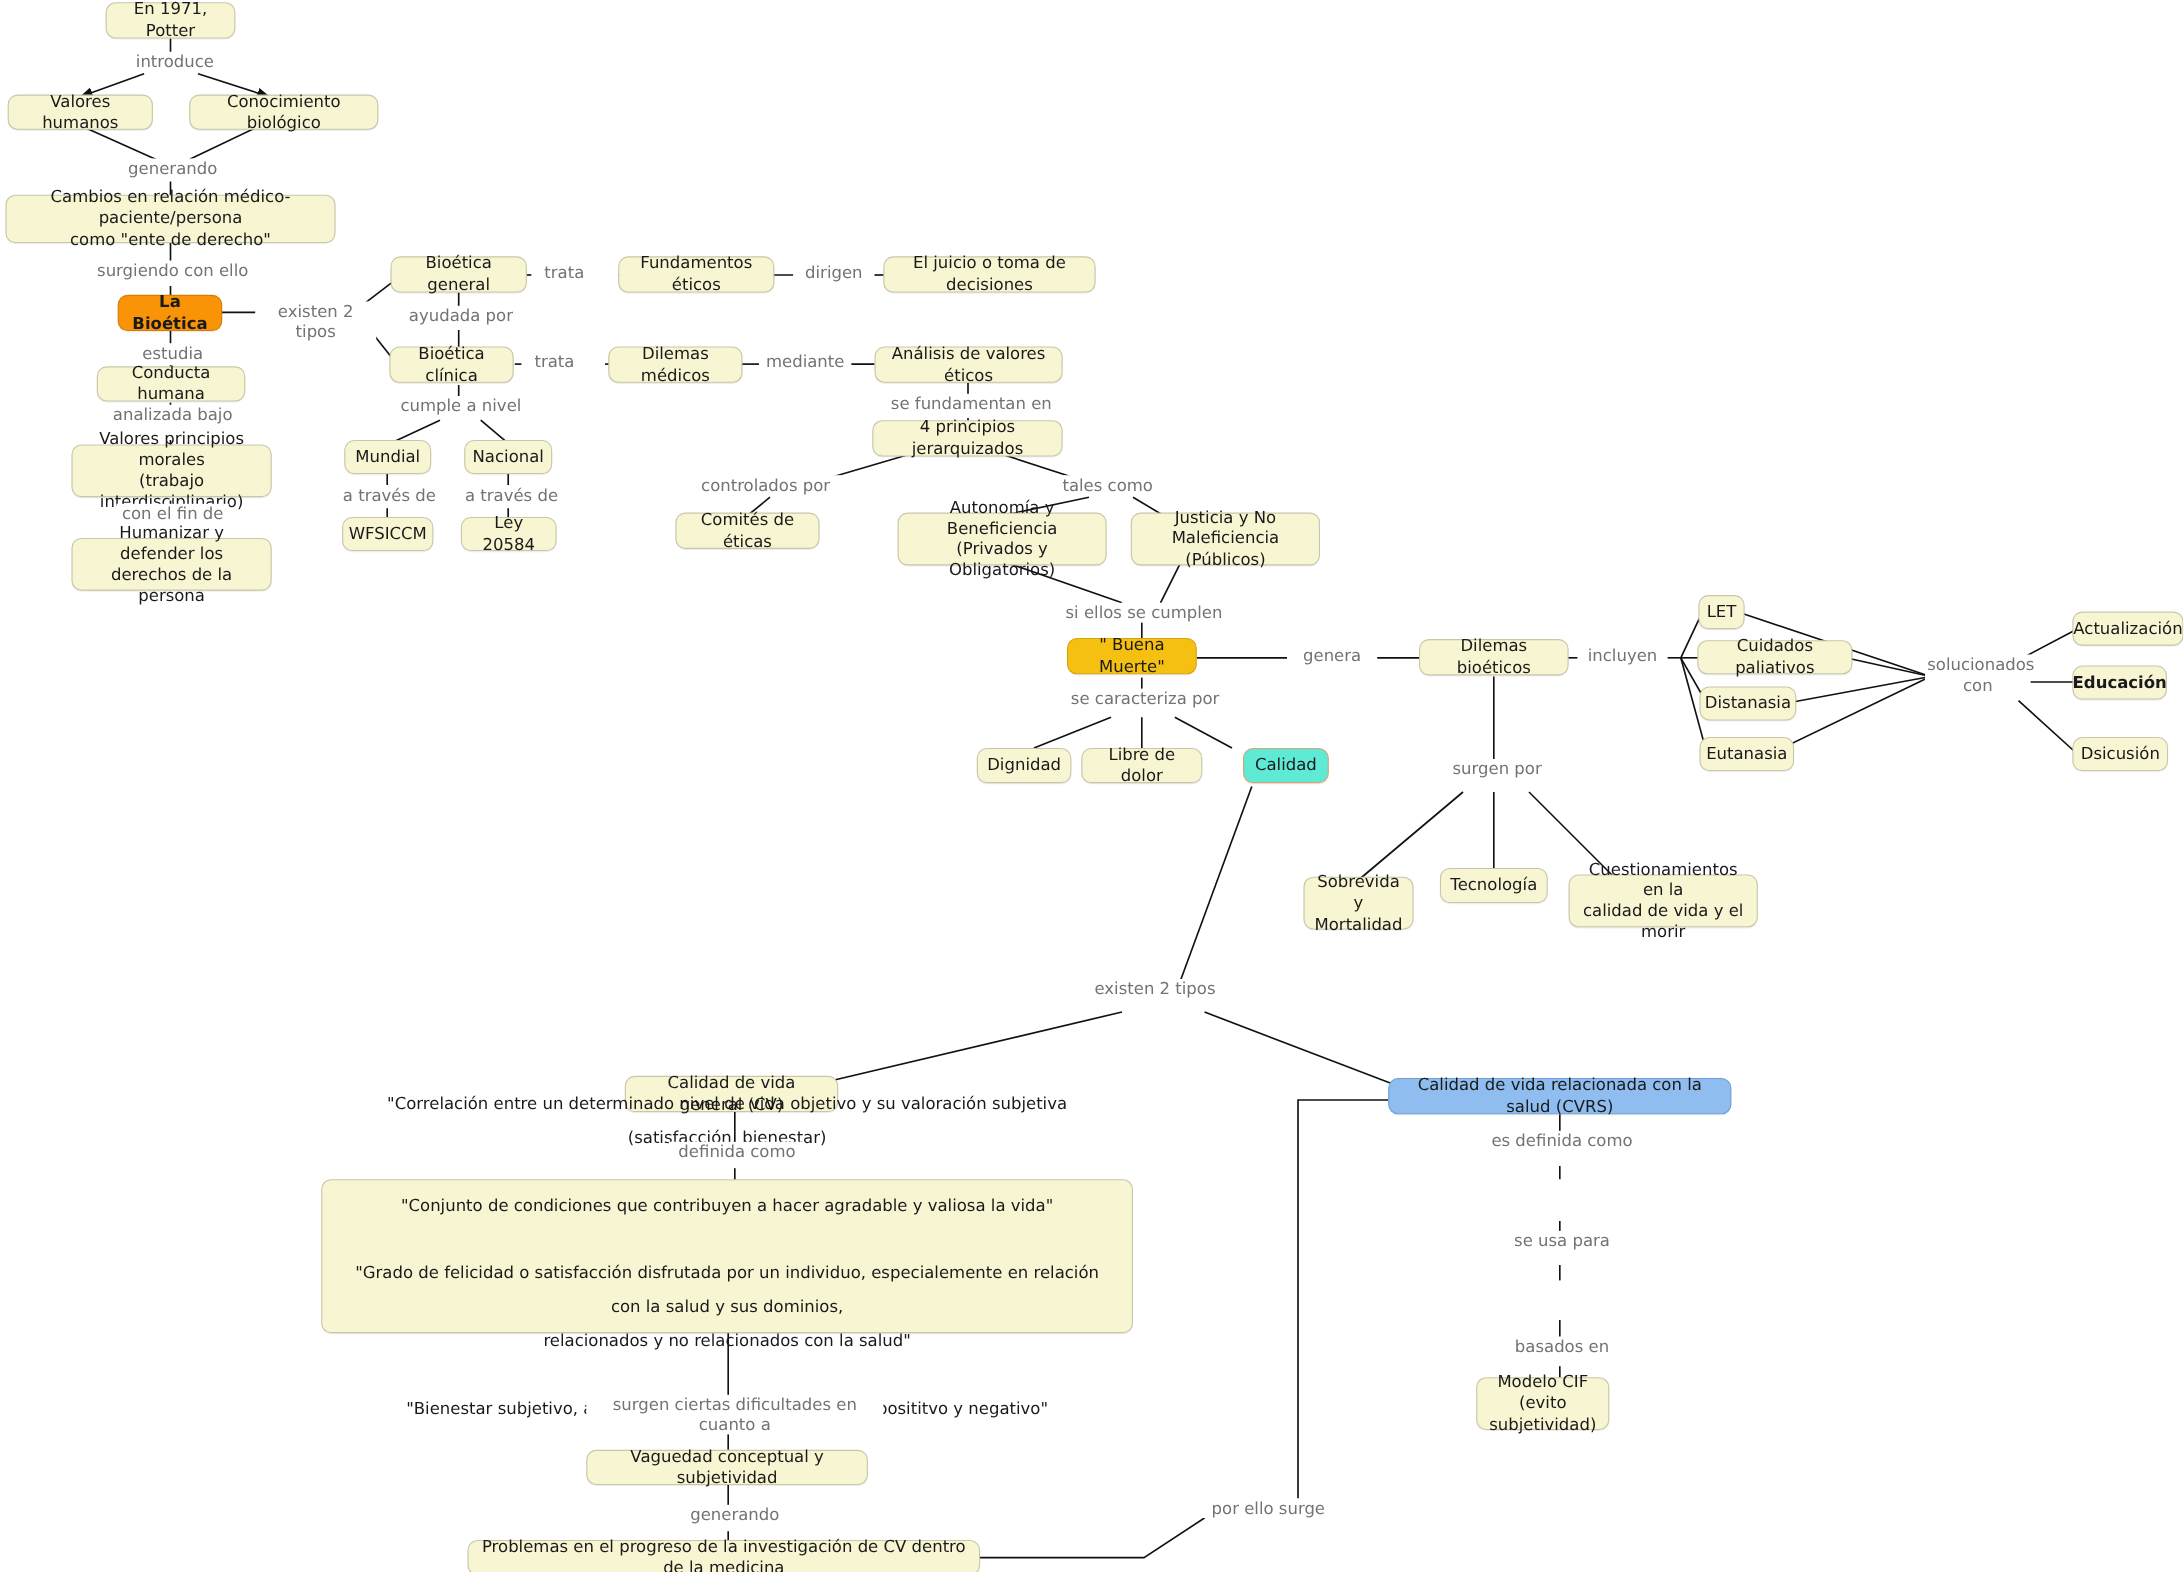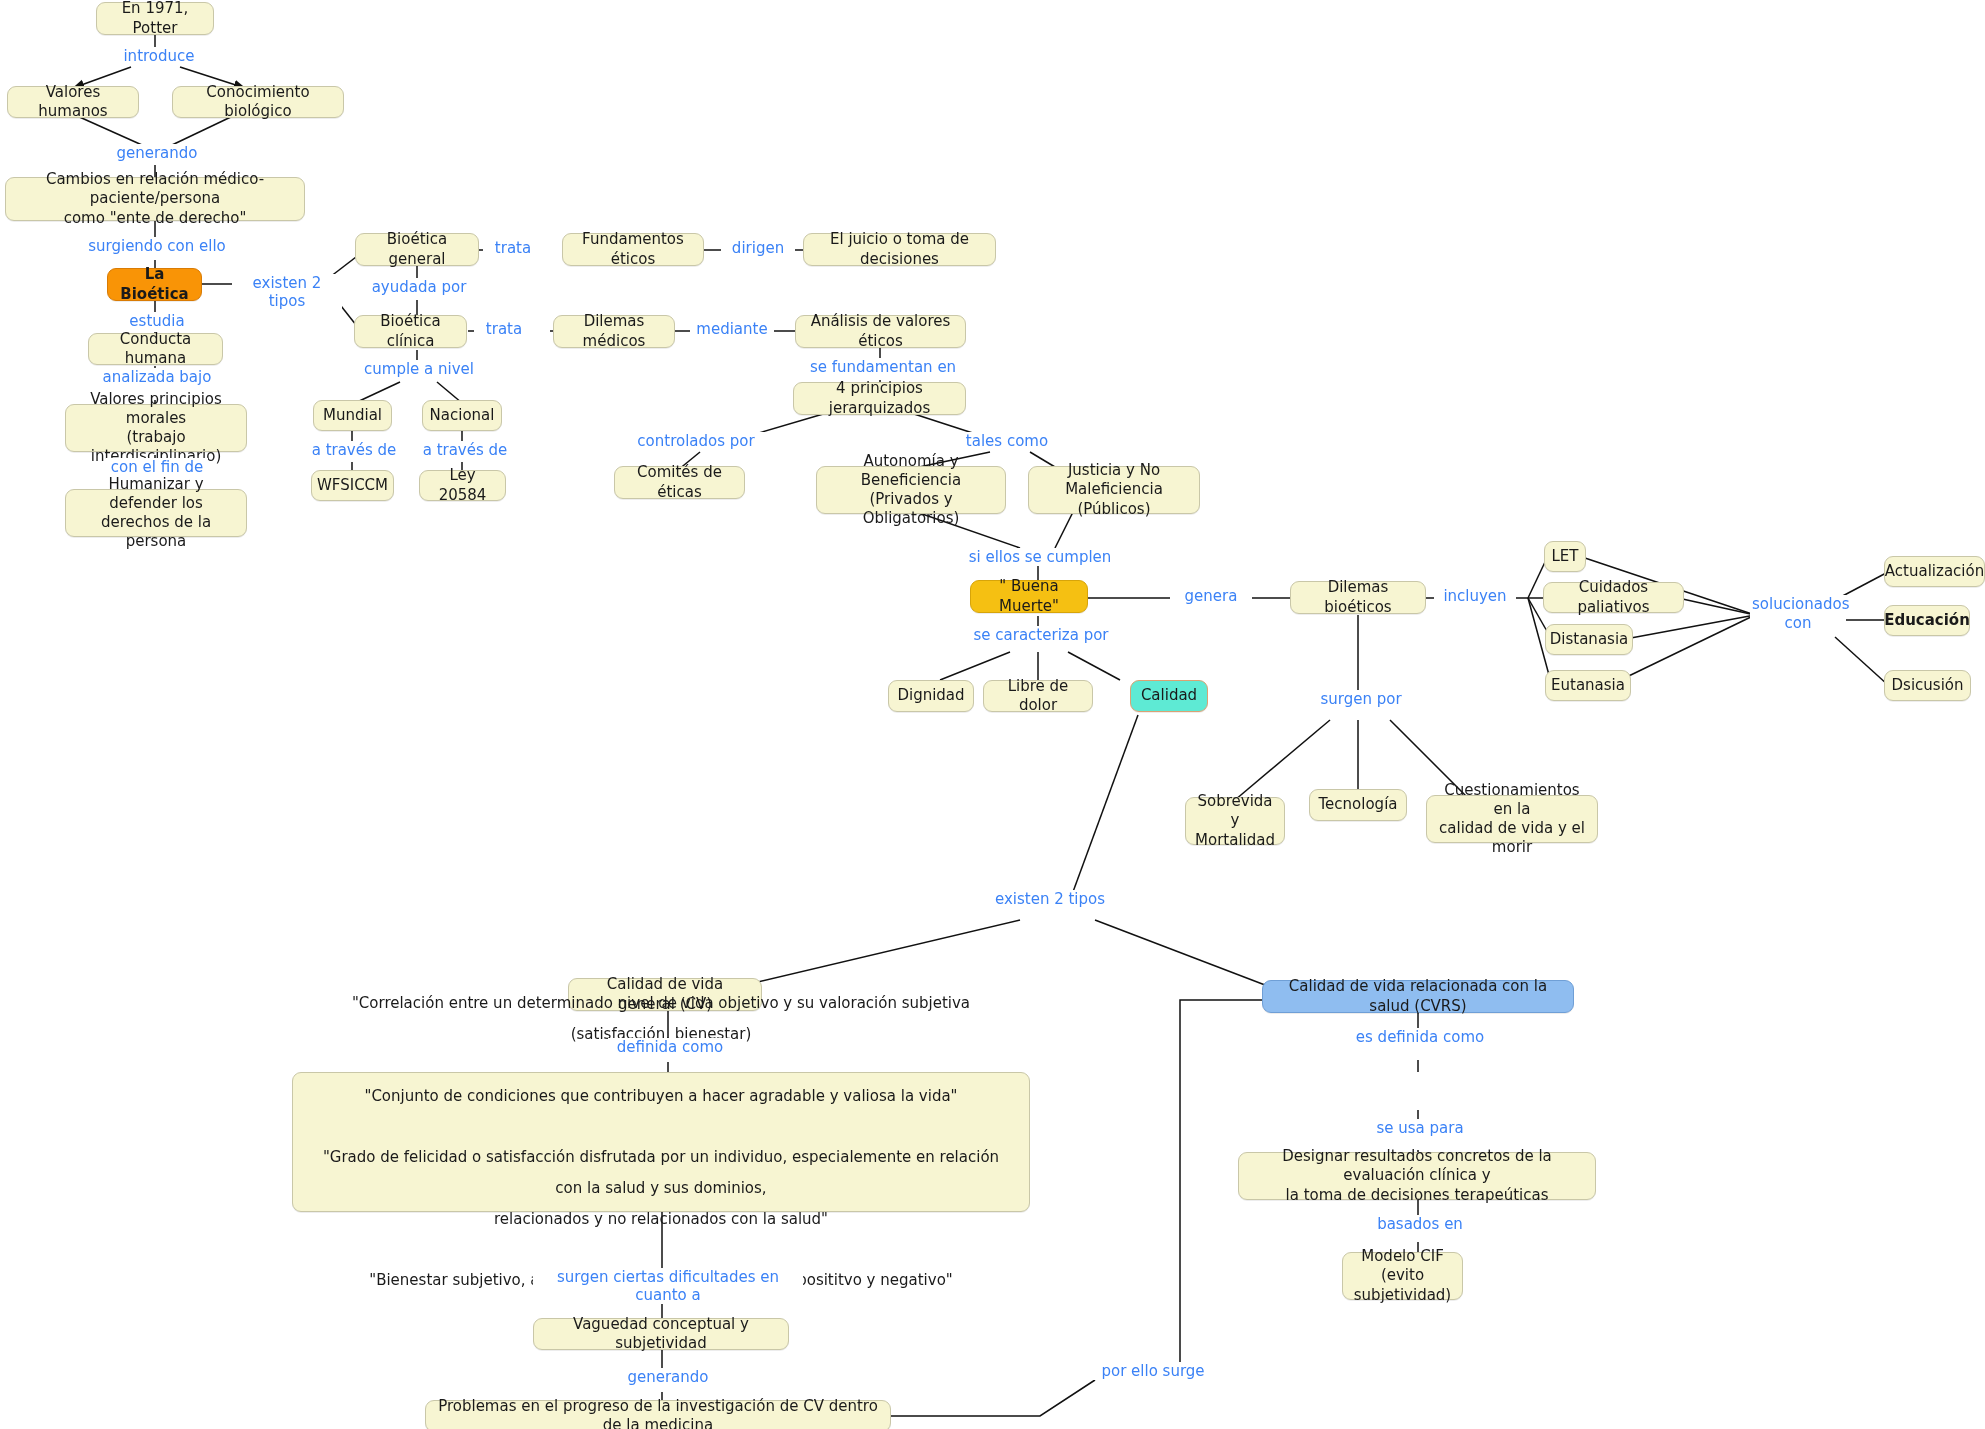--- a/index.html
+++ b/index.html
@@ -57,21 +57,21 @@
     border-color:#6f9fd6;
   }
   .node.big{
     font-size:15px;
     line-height:2.05;
     padding:14px 16px;
   }
   .lbl{
     position:absolute;
     font-size:15px;
-    color:#3b82f6;
+    color:#737373;
     background:#ffffff;
     text-align:center;
     line-height:1.2;
     white-space:pre-line;
     padding:0 2px;
   }
 </style>
 </head>
 <body>
 
@@ -262,22 +262,20 @@
 "Conjunto de condiciones que contribuyen a hacer agradable y valiosa la vida"
 
 "Grado de felicidad o satisfacción disfrutada por un individuo, especialemente en relación con la salud y sus dominios,
 relacionados y no relacionados con la salud"
 
 "Bienestar subjetivo, abarcando juicio cognitivo y ánimo posititvo y negativo"</div>
   <div class="node" style="left:533px;top:1318px;width:256px;height:32px;">Vaguedad conceptual y subjetividad</div>
   <div class="node" style="left:425px;top:1400px;width:466px;height:32px;">Problemas en el progreso de la investigación de CV dentro de la medicina</div>
 
   <div class="node blue" style="left:1262px;top:980px;width:312px;height:33px;">Calidad de vida relacionada con la salud (CVRS)</div>
-  <div class="node" style="left:1238px;top:1152px;width:358px;height:48px;">Designar resultados concretos de la evaluación clínica y
-la toma de decisiones terapeúticas</div>
   <div class="node" style="left:1342px;top:1252px;width:121px;height:48px;">Modelo CIF
 (evito subjetividad)</div>
 
   <div class="lbl" style="left:118px;top:47px;width:78px;">introduce</div>
   <div class="lbl" style="left:107px;top:144px;width:96px;">generando</div>
   <div class="lbl" style="left:82px;top:237px;width:146px;">surgiendo con ello</div>
   <div class="lbl" style="left:232px;top:274px;width:106px;">existen 2 tipos</div>
   <div class="lbl" style="left:121px;top:312px;width:68px;">estudia</div>
   <div class="lbl" style="left:96px;top:368px;width:118px;">analizada bajo</div>
   <div class="lbl" style="left:106px;top:458px;width:98px;">con el fin de</div>

